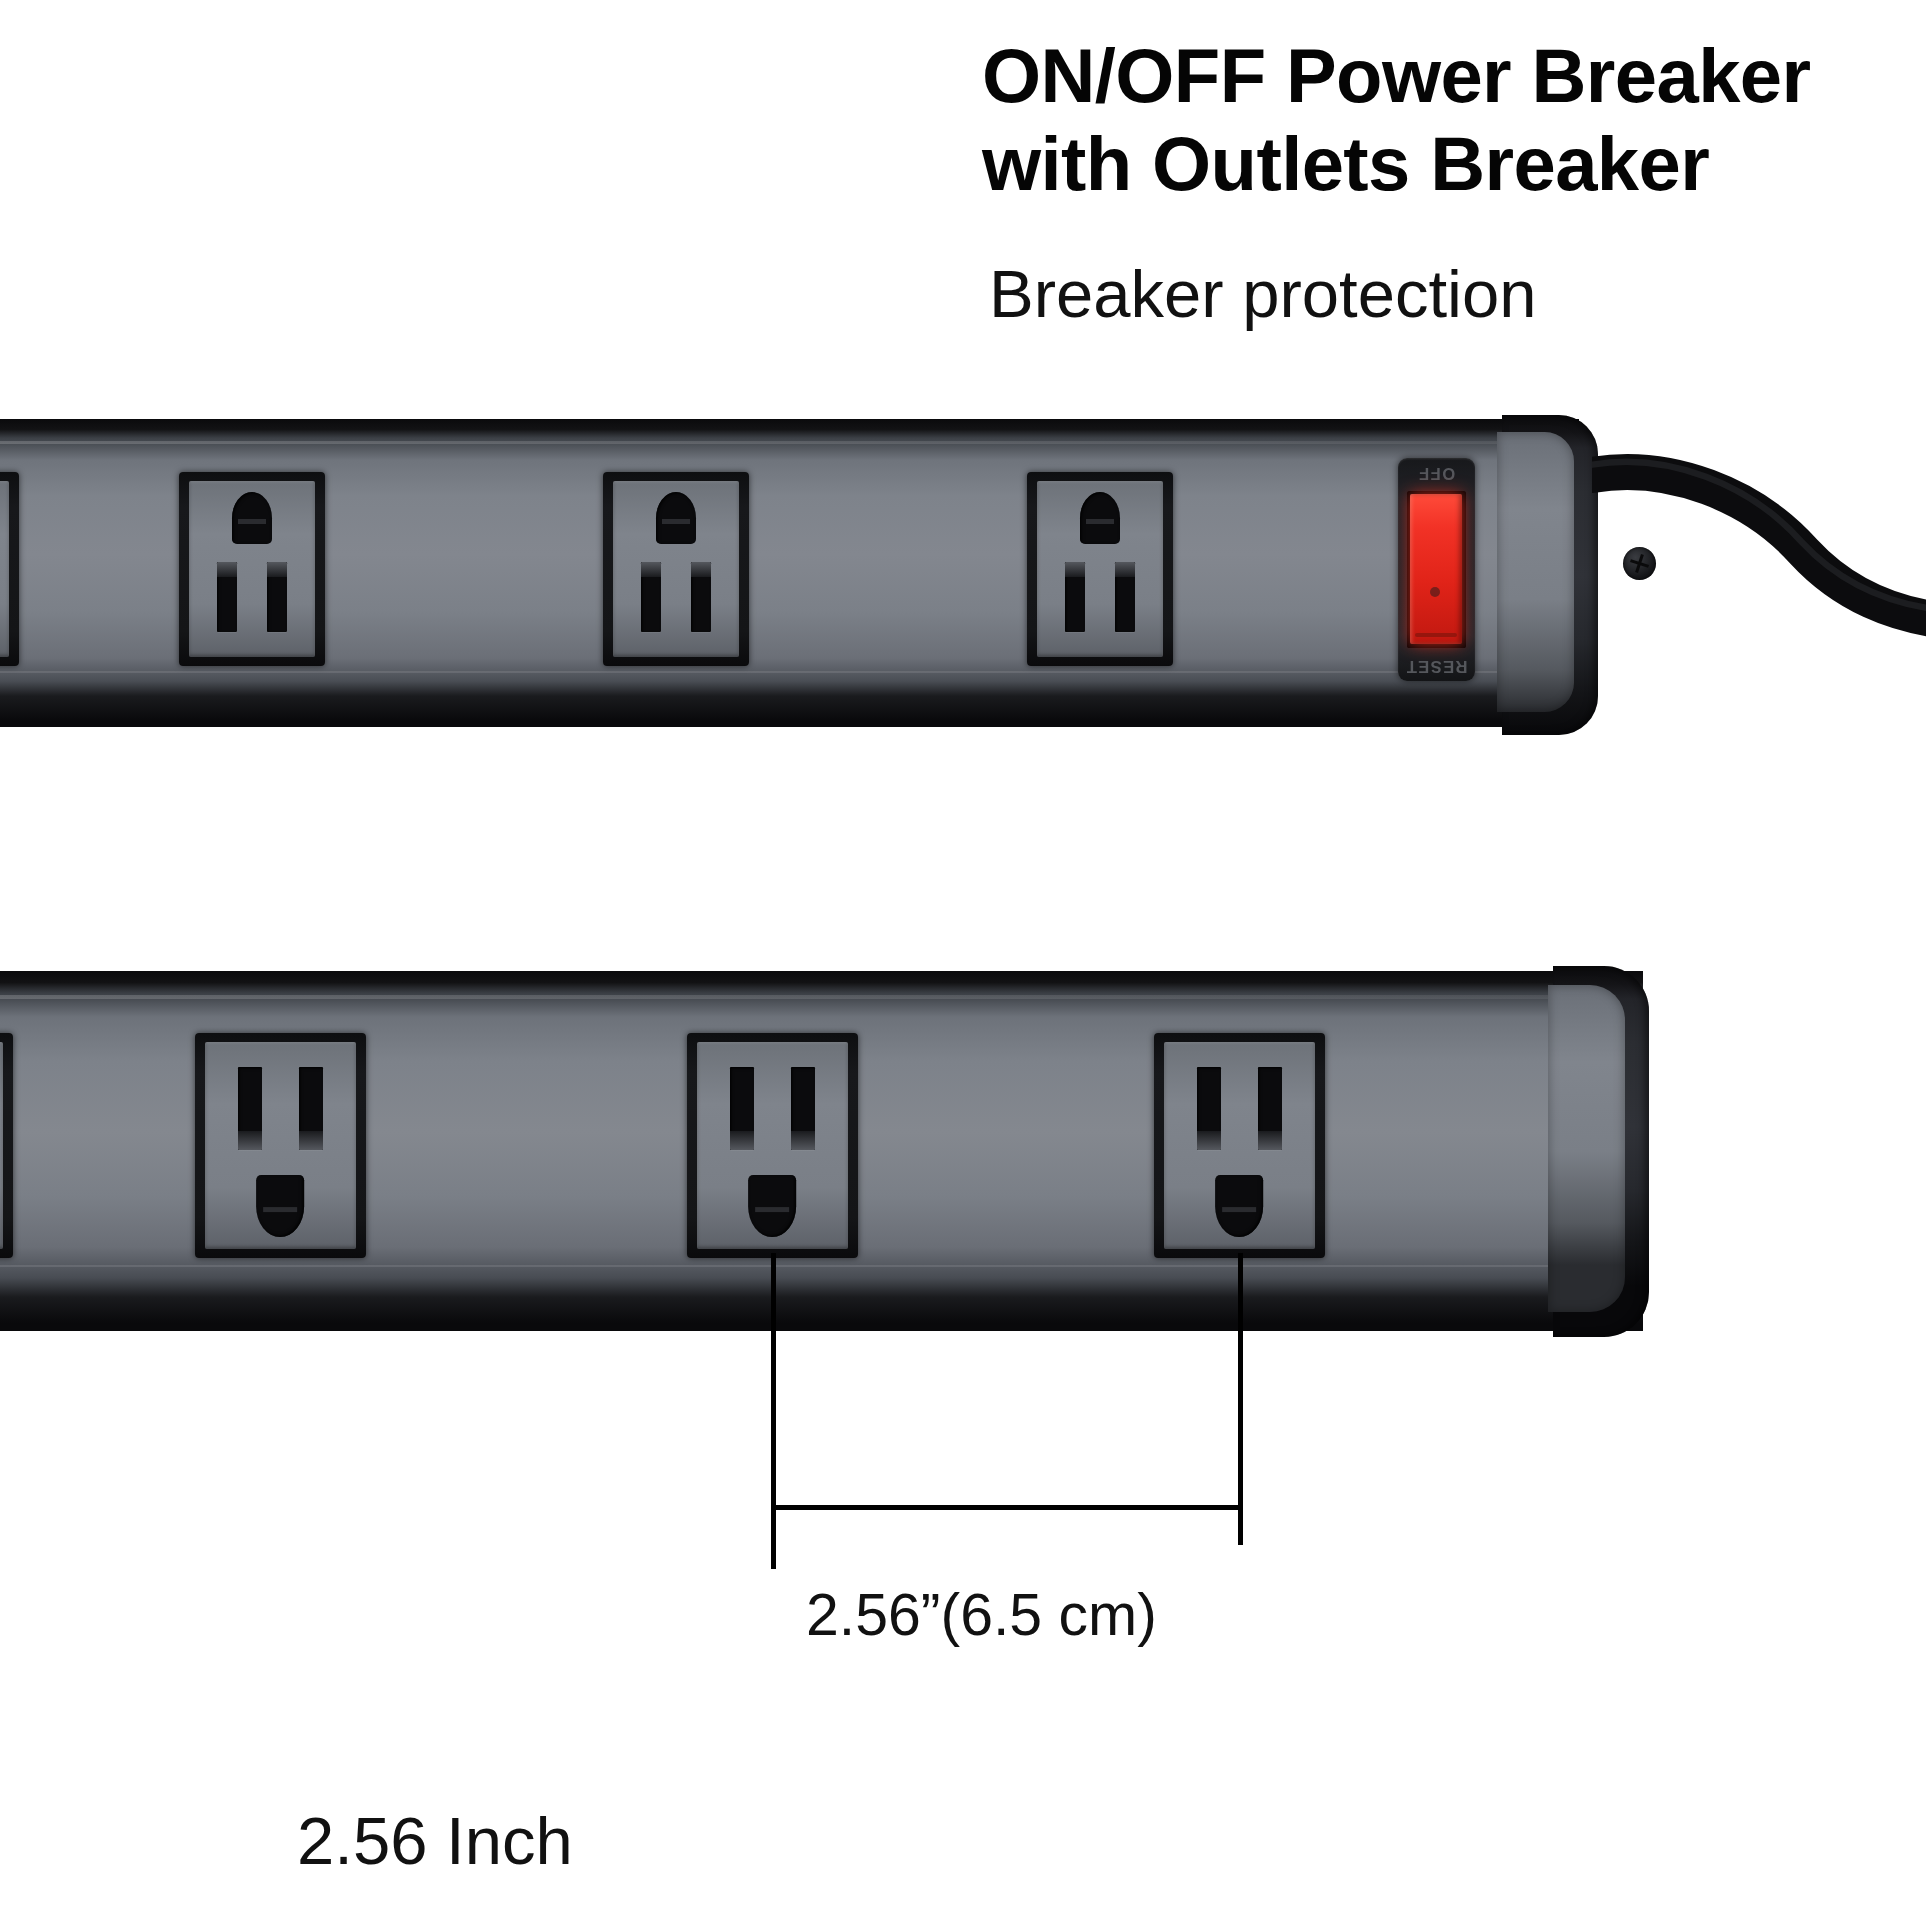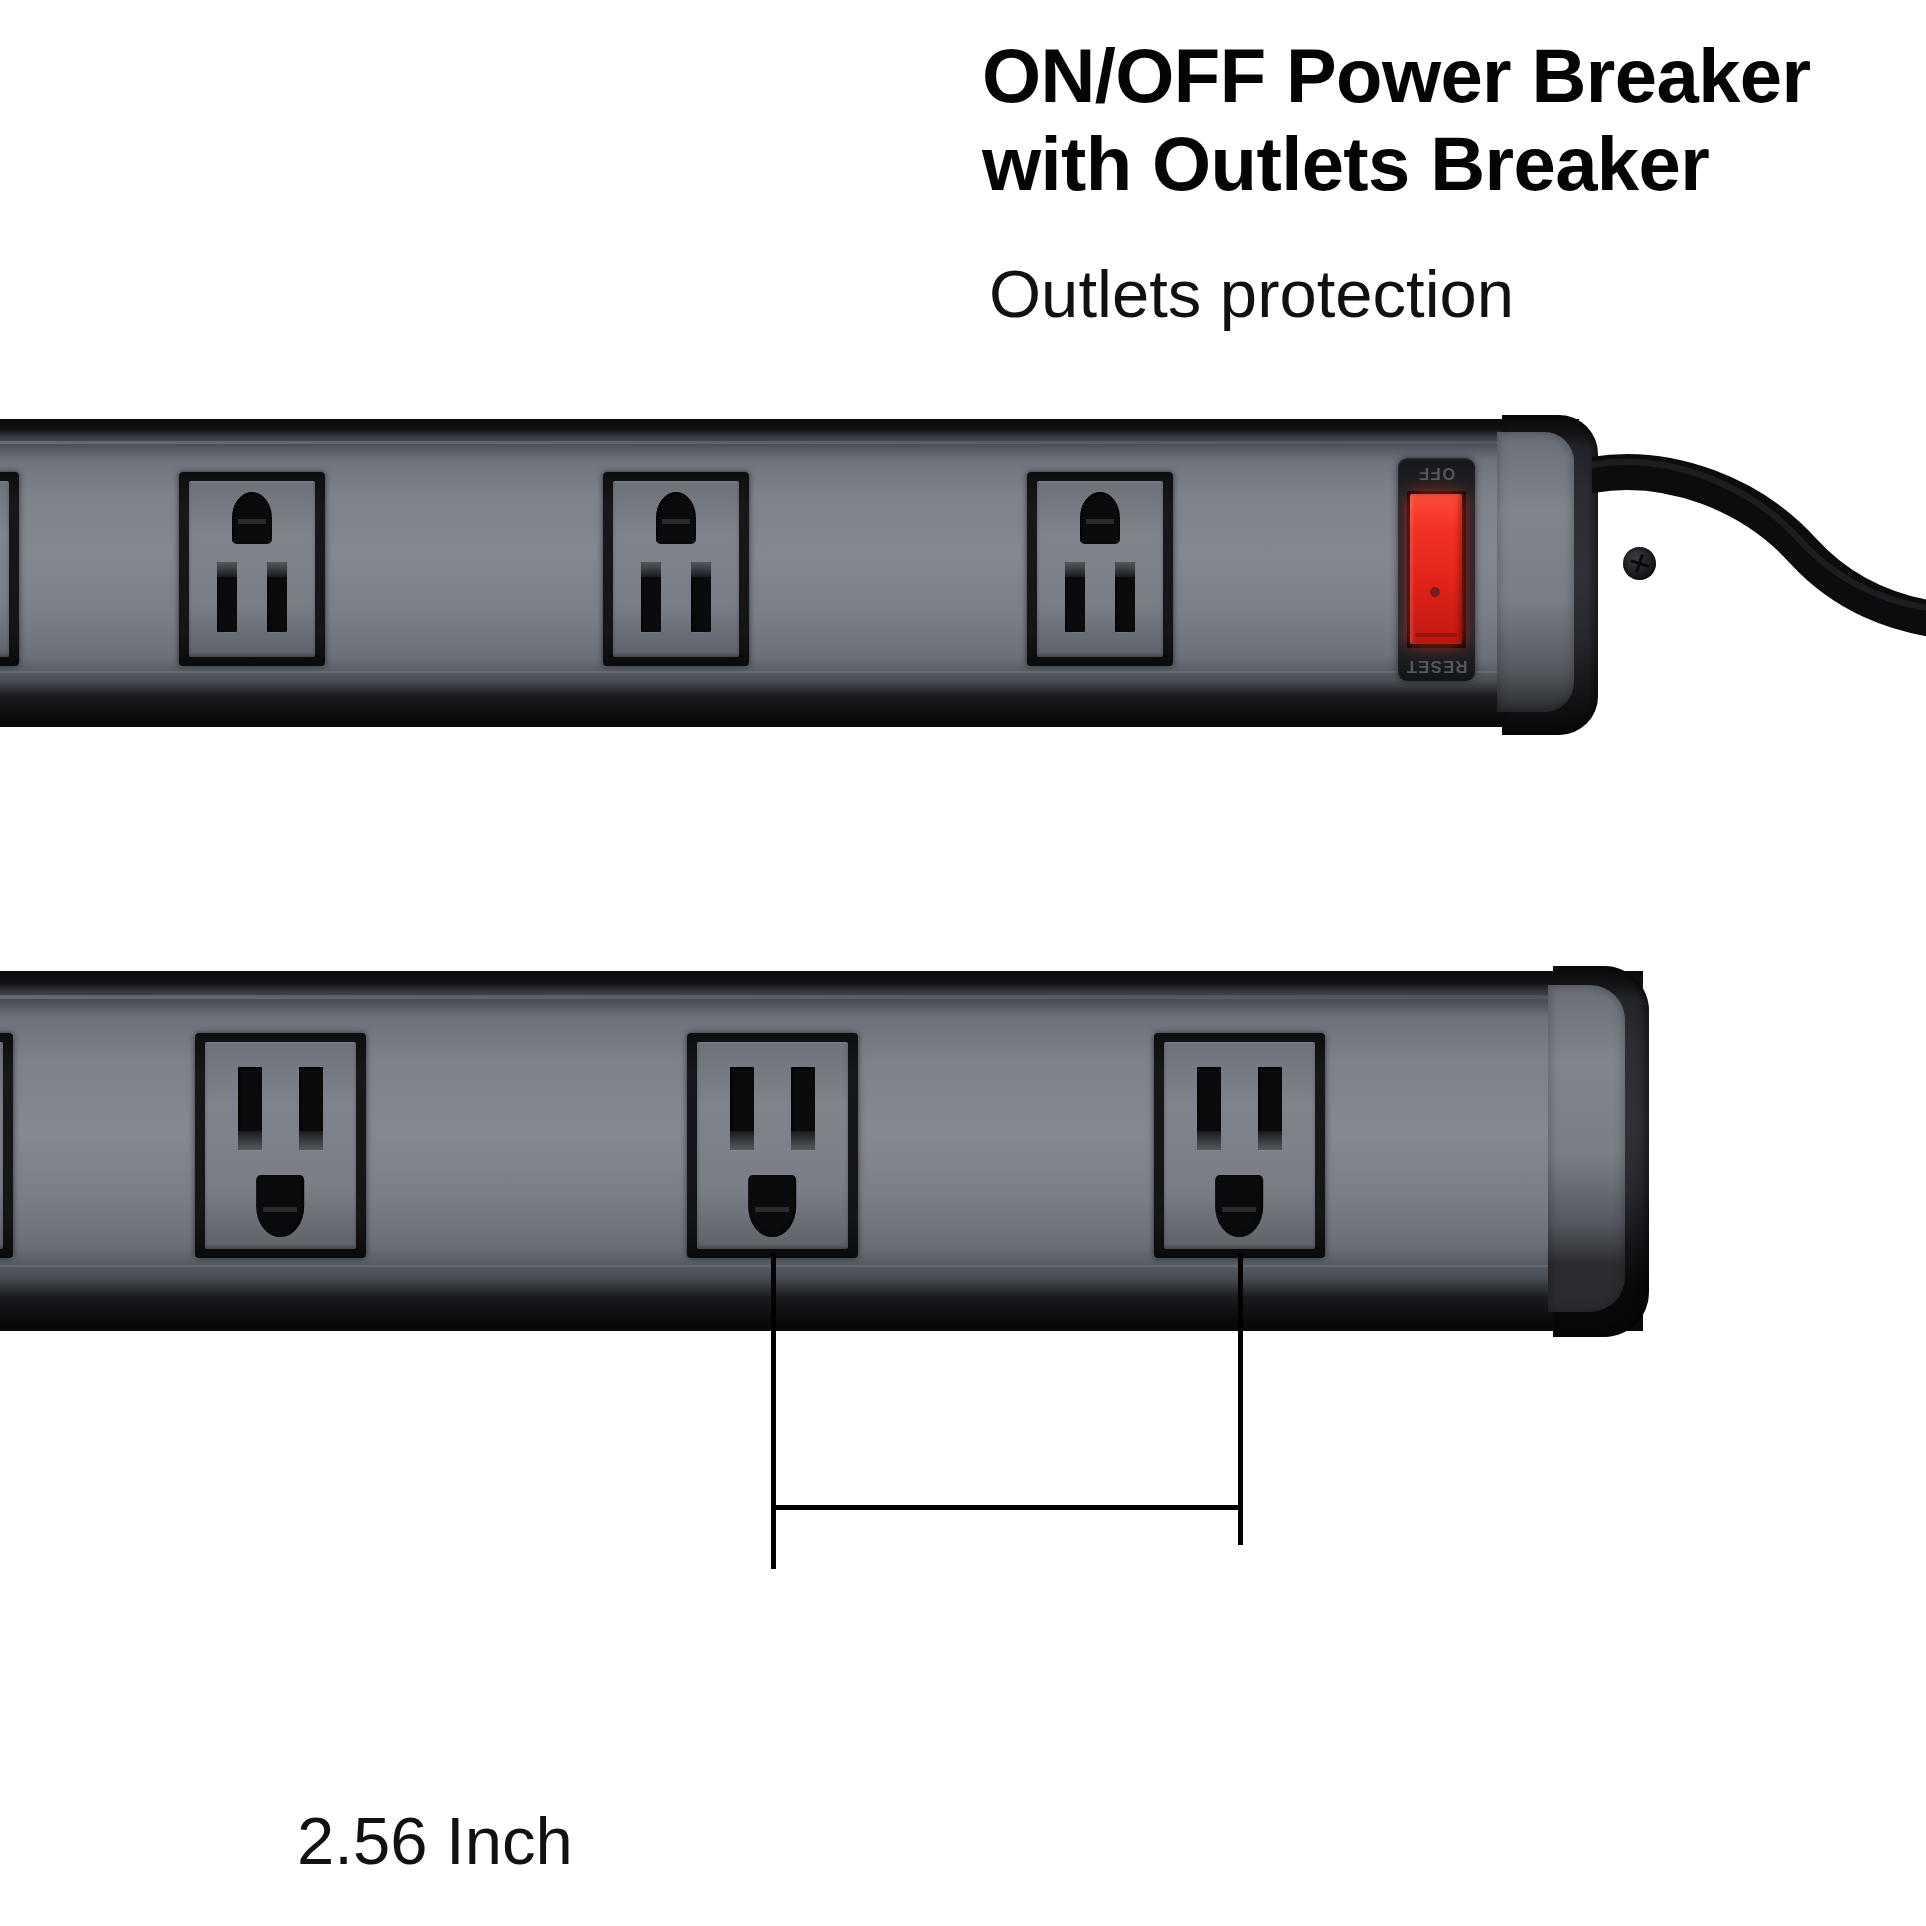--- a/index.html
+++ b/index.html
@@ -184,21 +184,21 @@
 </style>
 </head>
 <body>
 
 <div class="stage">
 
   <div class="headline">
     <span>ON/OFF Power Breaker</span>
     <span class="l2">with Outlets Breaker</span>
   </div>
-  <div class="subhead">Outlets protection</div>
+  <div class="subhead">Breaker protection</div>
 
   <div class="strip" style="left:-39px;top:419px;width:1618px;height:308px;">
     <div class="strip-body"></div>
     <div class="strip-hl"></div>
     <div class="strip-lowline"></div>
 
     <div class="endcap" style="left:1541px;">
       <div class="endcap-inner"></div>
     </div>
 
@@ -327,17 +327,18 @@
         <div class="slot slot-r">
             <div class="slot-cap"></div>
           </div>
       </div>
     </div>
   </div>
 
   <div class="leader leader-v-left"></div>
   <div class="leader leader-v-right"></div>
   <div class="leader leader-h"></div>
+  <div class="dim-label">2.56”(6.5 cm)</div>
 
   <div class="caption-sub">2.56 Inch</div>
 
 </div>
 
 
 </body></html>

